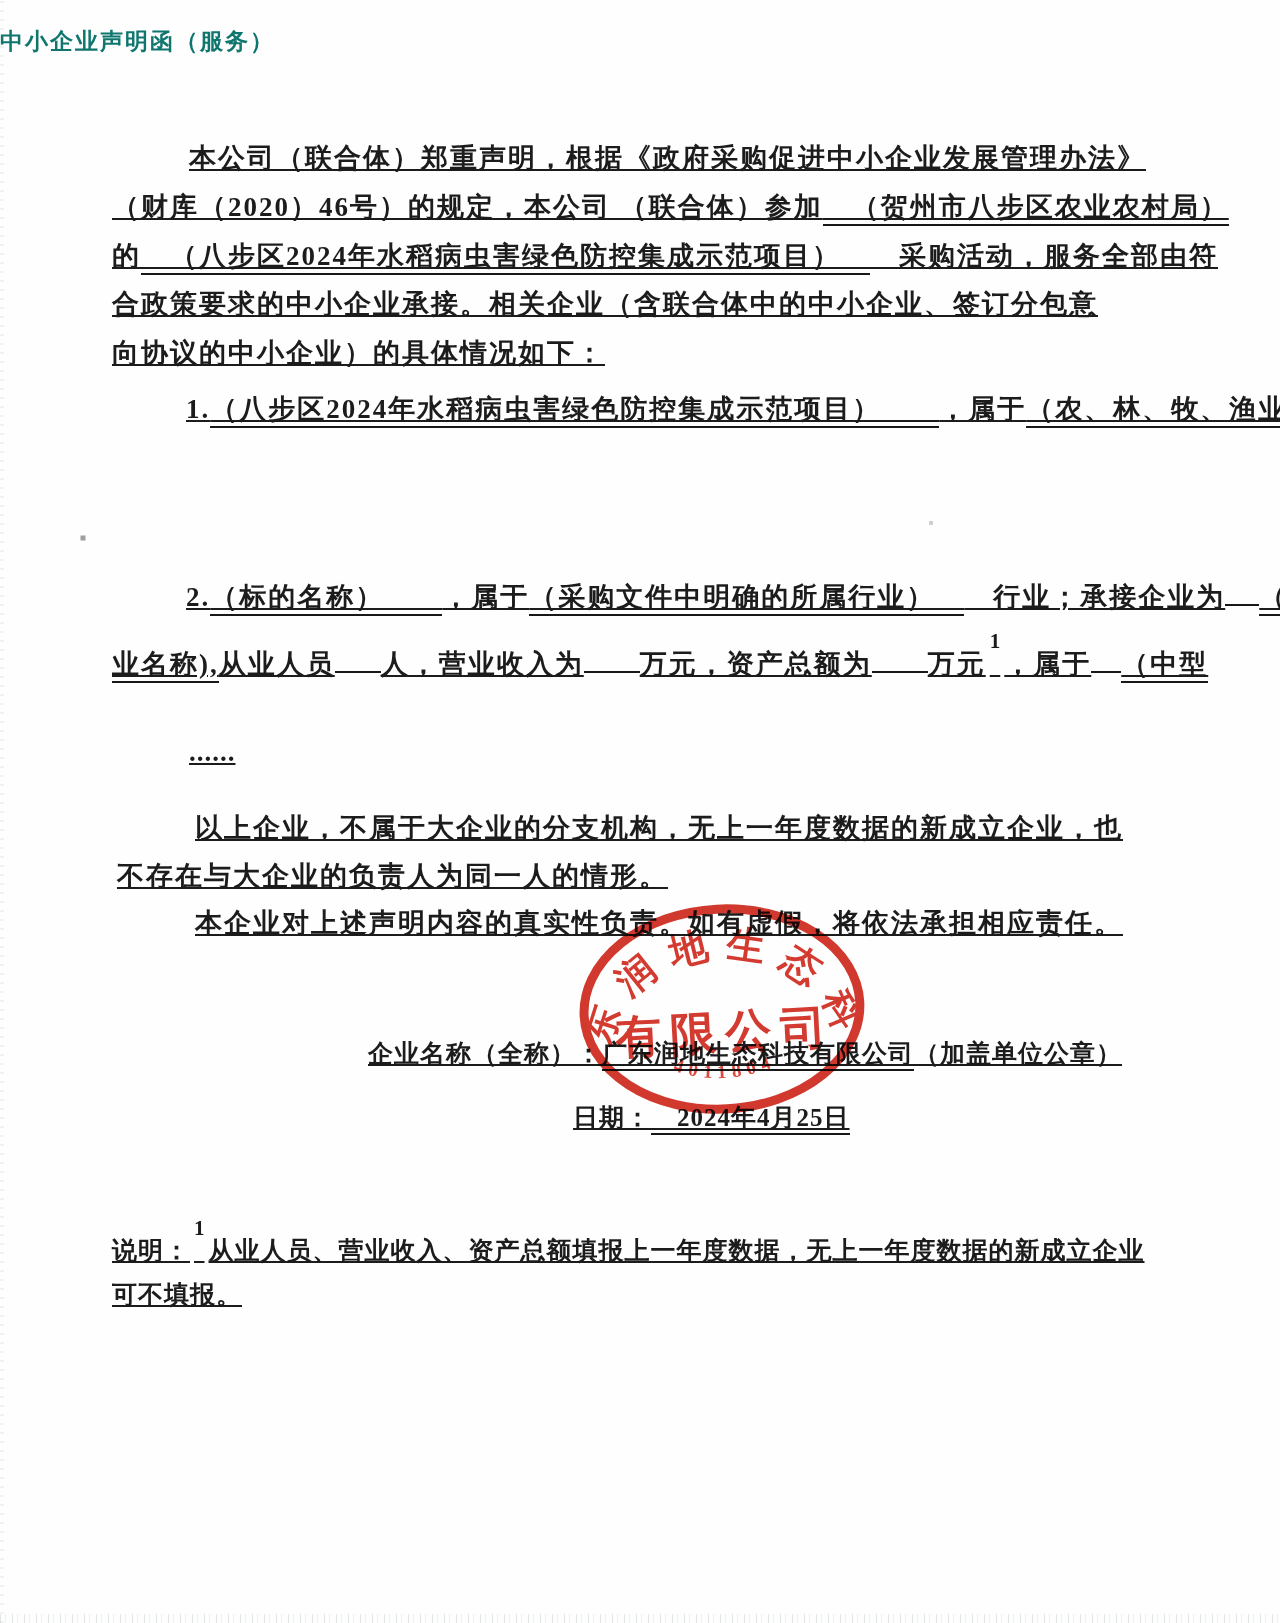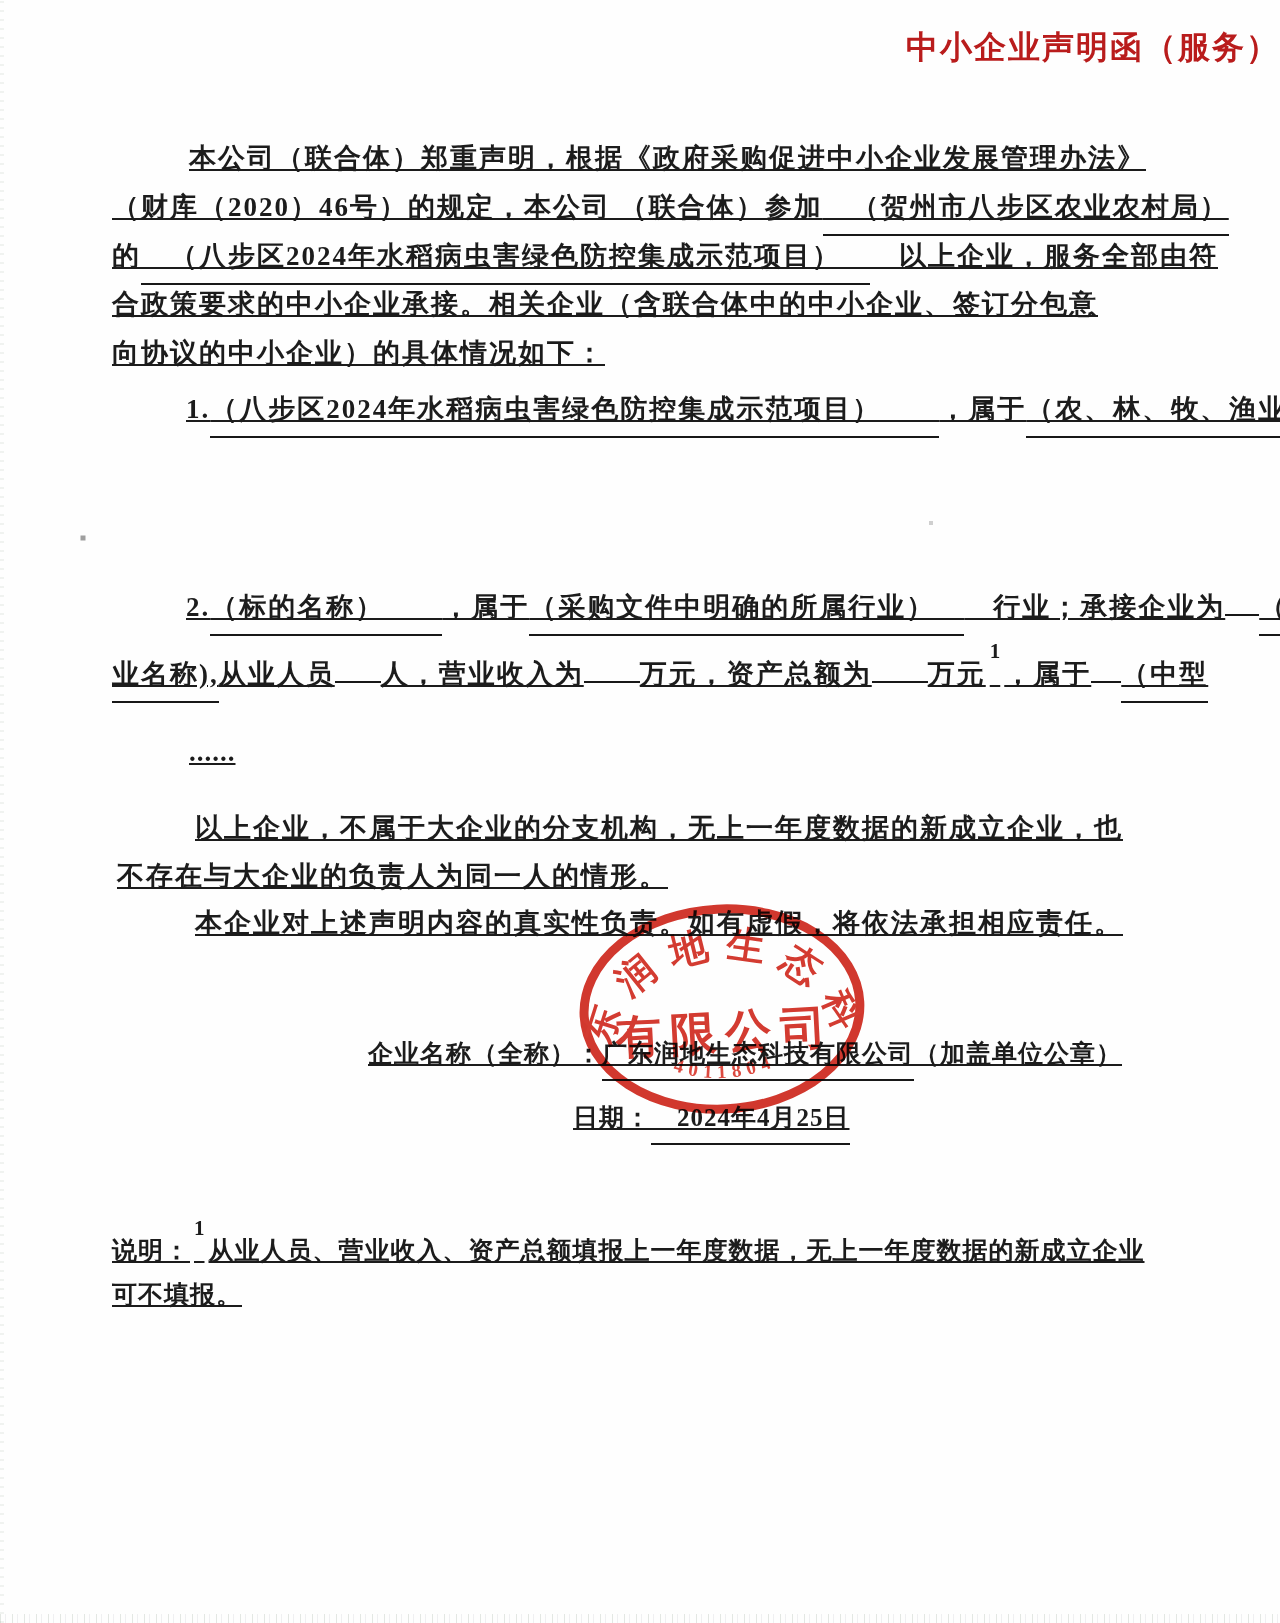--- a/index.html
+++ b/index.html
@@ -4,29 +4,29 @@
 <style>
   html,body{margin:0;padding:0;background:#e8e8e8;}
   .page{
     position:relative;width:1280px;height:1623px;margin:0 auto;
     background:#fefefe;overflow:hidden;
     font-family:"Liberation Serif","DejaVu Serif",serif;
     color:#1c1c1c;
   }
   .title{
     position:absolute;left:0;top:26px;width:100%;margin:0;
-    text-align:right;font-size:32px;font-weight:bold;letter-spacing:2px;
-    font-family:"Liberation Sans","DejaVu Sans",sans-serif;color:#b91c1c;
+    text-align:left;font-size:23px;font-weight:bold;letter-spacing:2px;
+    font-family:"Liberation Sans","DejaVu Sans",sans-serif;color:#0f766e;
   }
   .line{
     position:absolute;white-space:nowrap;
     font-size:27px;font-weight:600;letter-spacing:2px;line-height:1.25;text-decoration:underline;
   }
   .small{font-size:25px;letter-spacing:1px;}
-  .u{border-bottom:2.5px solid #181818;padding-bottom:12px;}
+  .u{border-bottom:2.5px solid #181818;padding-bottom:2px;}
   .blank{display:inline-block;height:1em;vertical-align:baseline;}
   sup.fn{font-size:21px;font-weight:600;position:relative;top:-0.72em;margin:0 4px;letter-spacing:0;}
   .ellipsis{font-weight:bold;letter-spacing:1px;}
 
   
   .stamp{
     position:absolute;left:574px;top:900px;width:296px;height:220px;
     transform:rotate(-3deg);
     mix-blend-mode:multiply;opacity:.9;
     pointer-events:none;
@@ -59,21 +59,21 @@
 </style>
 </head>
 <body>
 
 <div class="page">
 
   <h1 class="title">中小企业声明函（服务）</h1>
 
   <div class="line" style="left:189px;top:142px"><span>本公司（联合体）郑重声明，根据《政府采购促进中小企业发展管理办法》</span></div>
   <div class="line" style="left:112px;top:191px"><span>（财库（2020）46号）的规定，本公司 （联合体）参加</span><span class="u">　（贺州市八步区农业农村局）</span></div>
-  <div class="line" style="left:112px;top:240px"><span>的</span><span class="u">　（八步区2024年水稻病虫害绿色防控集成示范项目）　</span><span>　以上企业，服务全部由符</span></div>
+  <div class="line" style="left:112px;top:240px"><span>的</span><span class="u">　（八步区2024年水稻病虫害绿色防控集成示范项目）　</span><span>　采购活动，服务全部由符</span></div>
   <div class="line" style="left:112px;top:288px"><span>合政策要求的中小企业承接。相关企业（含联合体中的中小企业、签订分包意</span></div>
   <div class="line" style="left:112px;top:337px"><span>向协议的中小企业）的具体情况如下：</span></div>
 
   <div class="line" style="left:186px;top:393px"><span>1.</span><span class="u">（八步区2024年水稻病虫害绿色防控集成示范项目）　　</span><span>，属于</span><span class="u">（农、林、牧、渔业）</span></div>
 
   <div class="line" style="left:186px;top:575px"><span>2.</span><span class="u">（标的名称）　　</span><span>，属于</span><span class="u">（采购文件中明确的所属行业）　</span><span>　行业；承接企业为</span><span class="blank u" style="width: 34px;"></span><span class="u">（企</span></div>
   <div class="line" style="left:112px;top:642px"><span class="u">业名称),</span><span>从业人员</span><span class="blank u" style="width: 46px;"></span><span>人，营业收入为</span><span class="blank u" style="width: 56px;"></span><span>万元，资产总额为</span><span class="blank u" style="width: 56px;"></span><span>万元</span><sup class="fn">1</sup><span>，属于</span><span class="blank u" style="width: 30px;"></span><span class="u">（中型</span></div>
 
   <div class="line ellipsis" style="left:189px;top:736px"><span>......</span></div>
 

